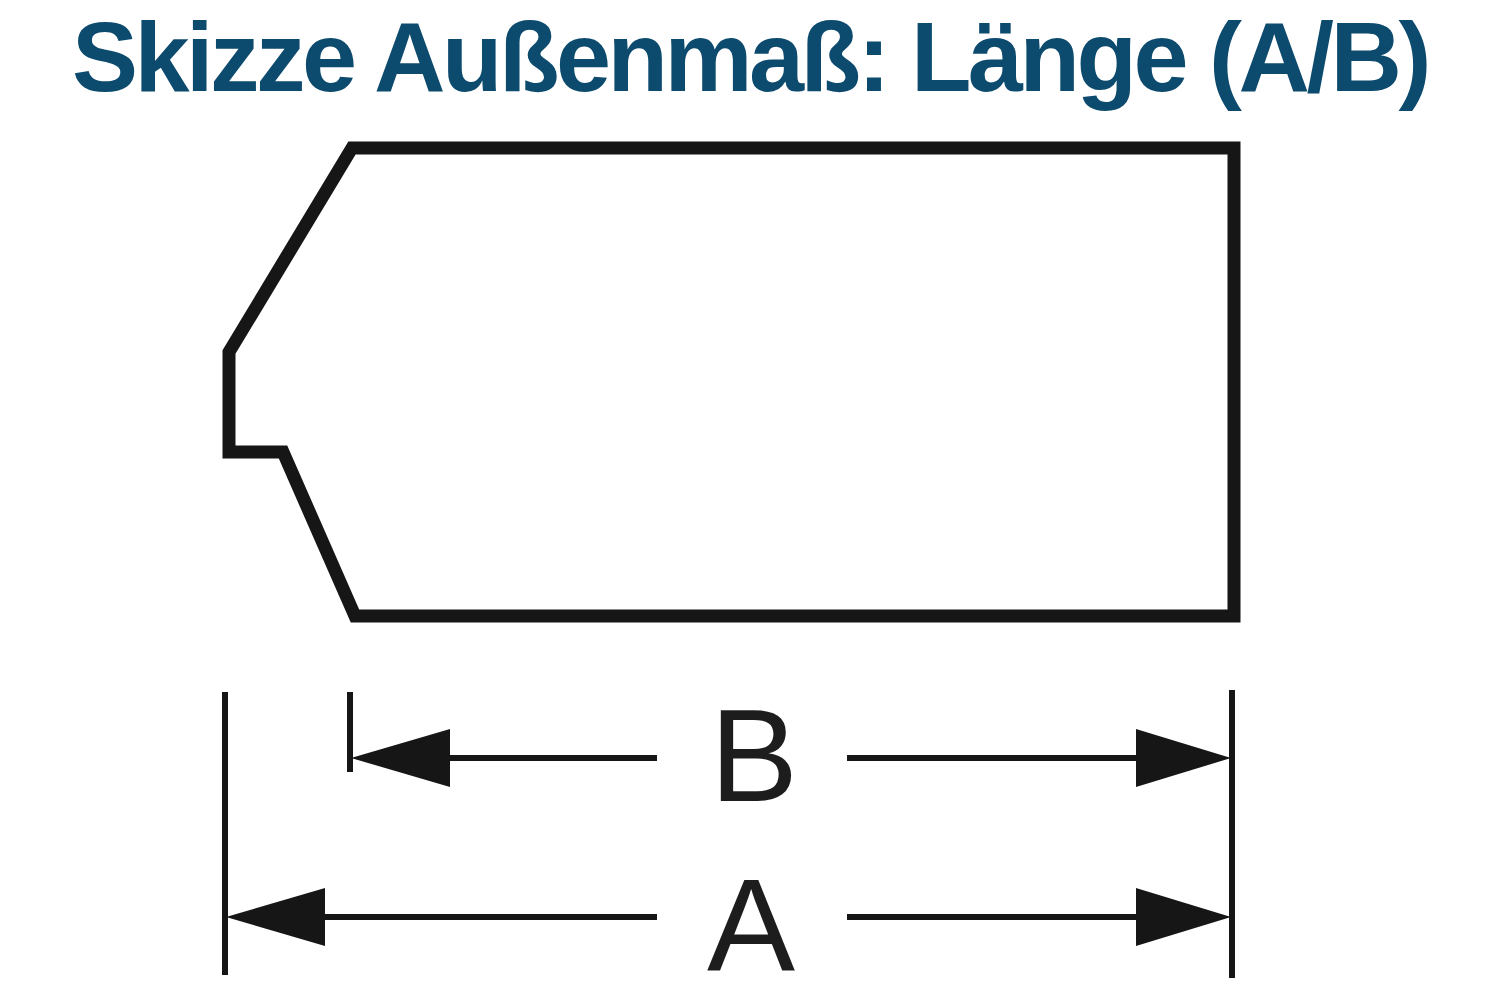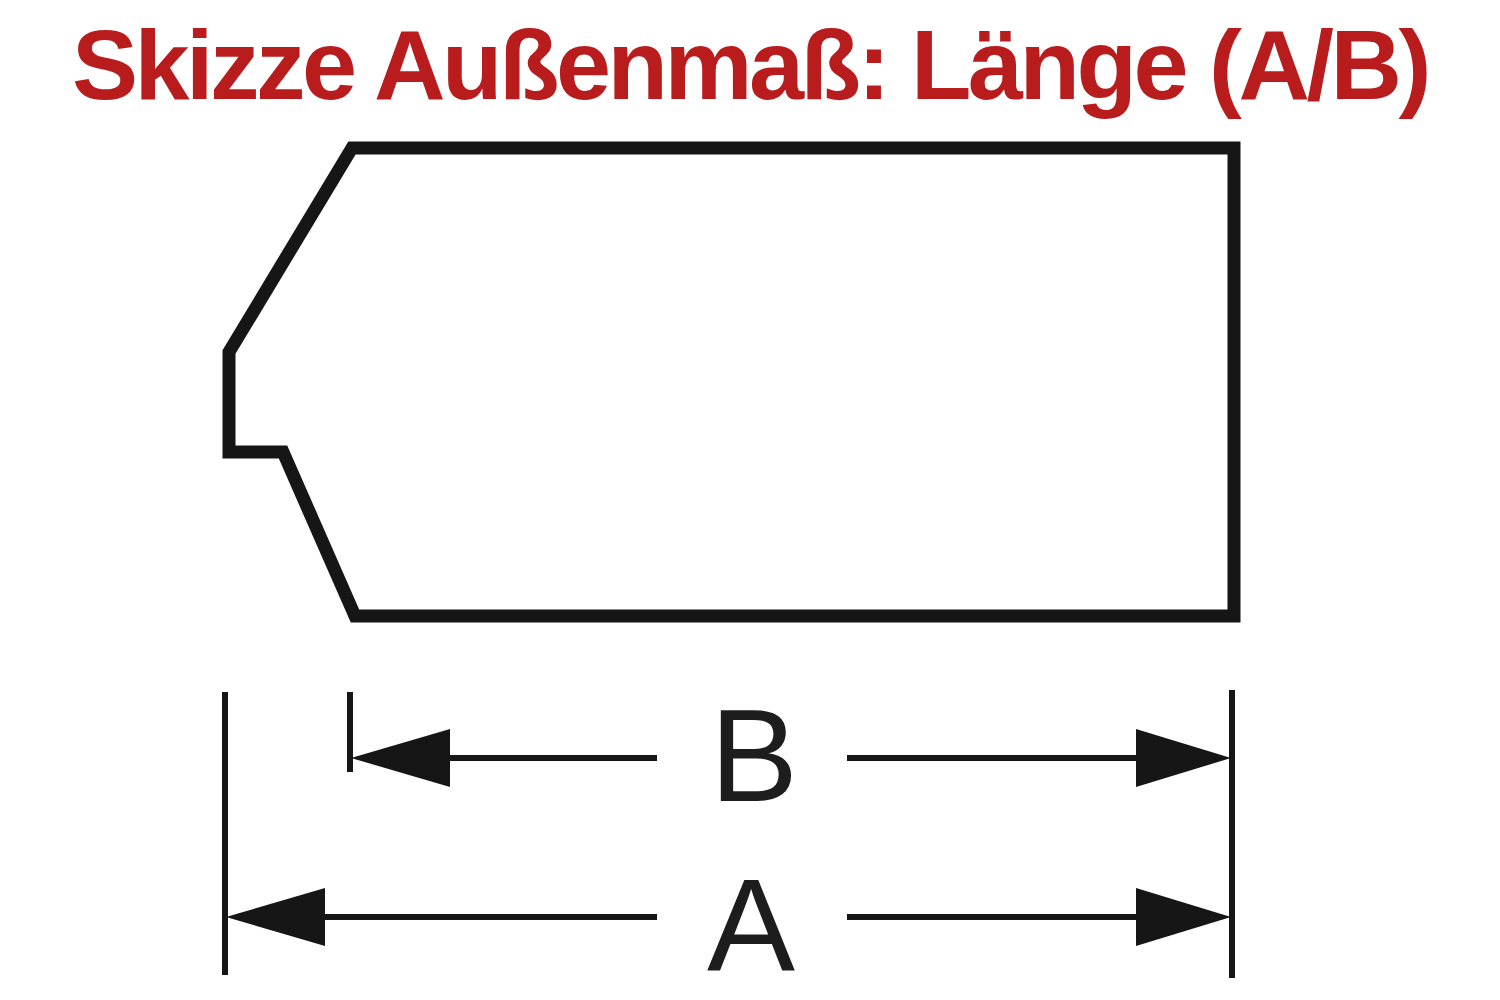--- a/index.html
+++ b/index.html
@@ -10,31 +10,31 @@
   .page {
     position: relative;
     width: 1500px;
     height: 1000px;
     background: #ffffff;
     overflow: hidden;
     font-family: "Liberation Sans", sans-serif;
   }
   .page-title {
     position: absolute;
-    top: 13px;
+    top: 5px;
     left: 0;
     width: 1500px;
     margin: 0;
     text-align: center;
     font-family: "Liberation Sans", sans-serif;
     font-weight: 700;
     font-size: 99px;
     line-height: 1.05;
     letter-spacing: -3.5px;
-    color: #b91c1c;
+    color: #0c4a6e;
     white-space: nowrap;
   }
   .diagram-svg {
     position: absolute;
     left: 0;
     top: 0;
     width: 1500px;
     height: 1000px;
   }
   .outline {

